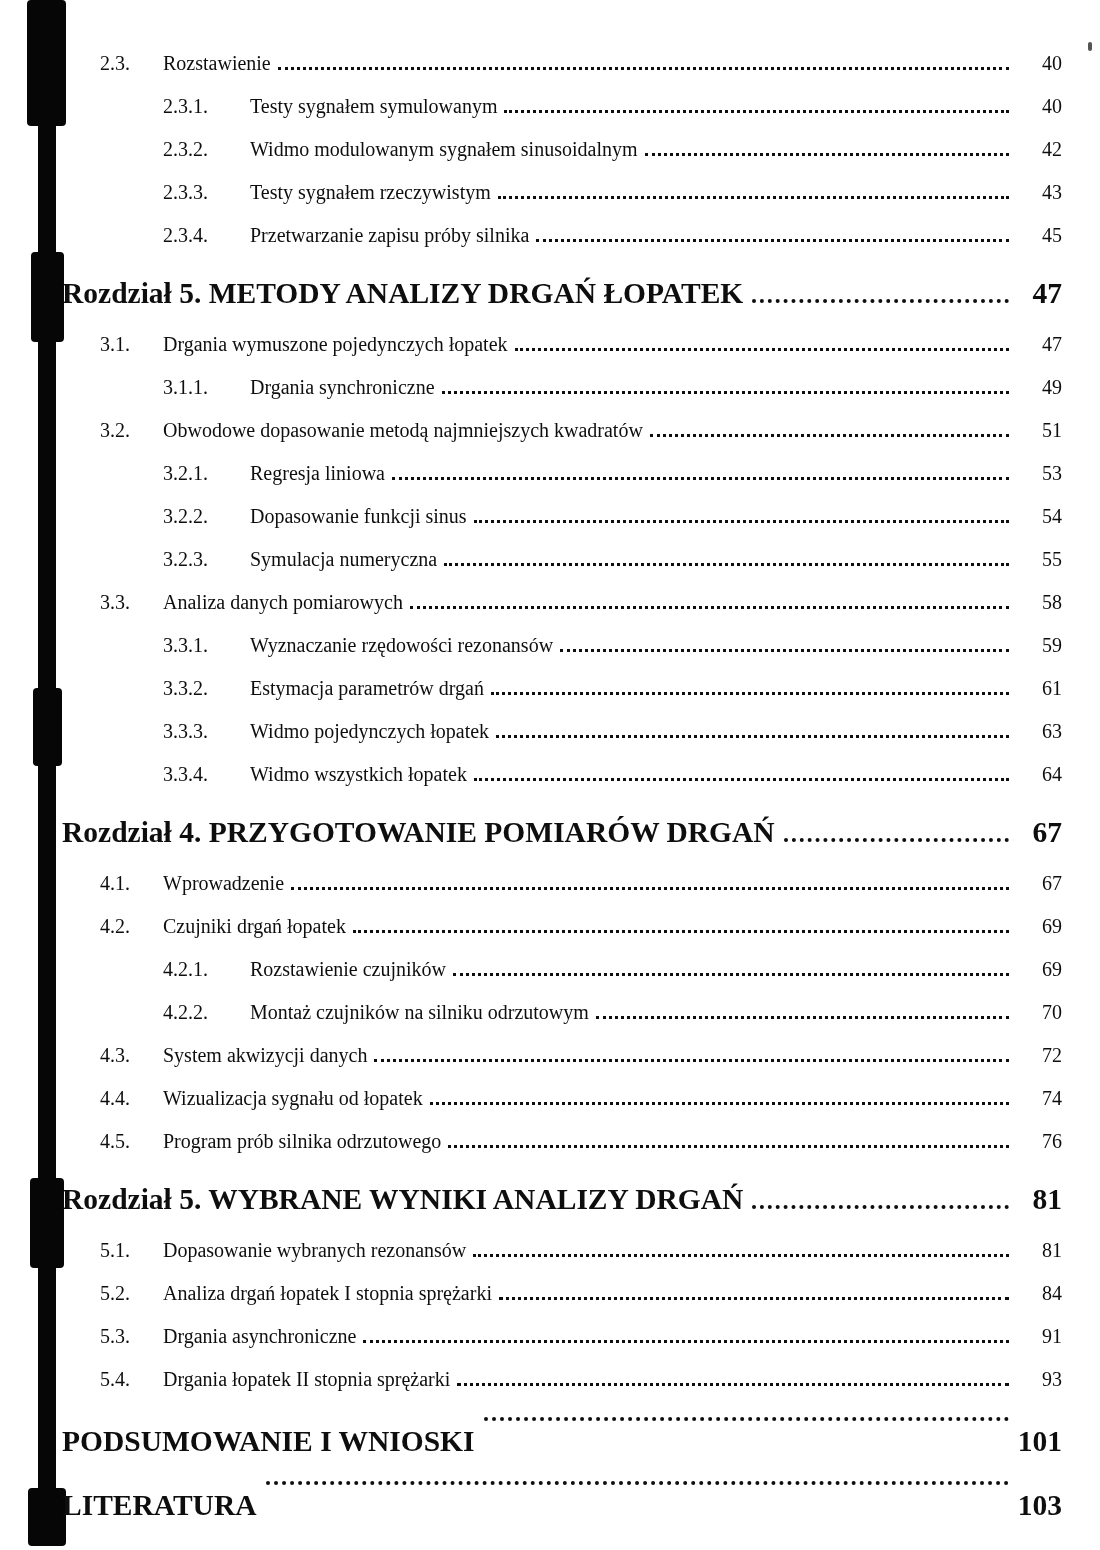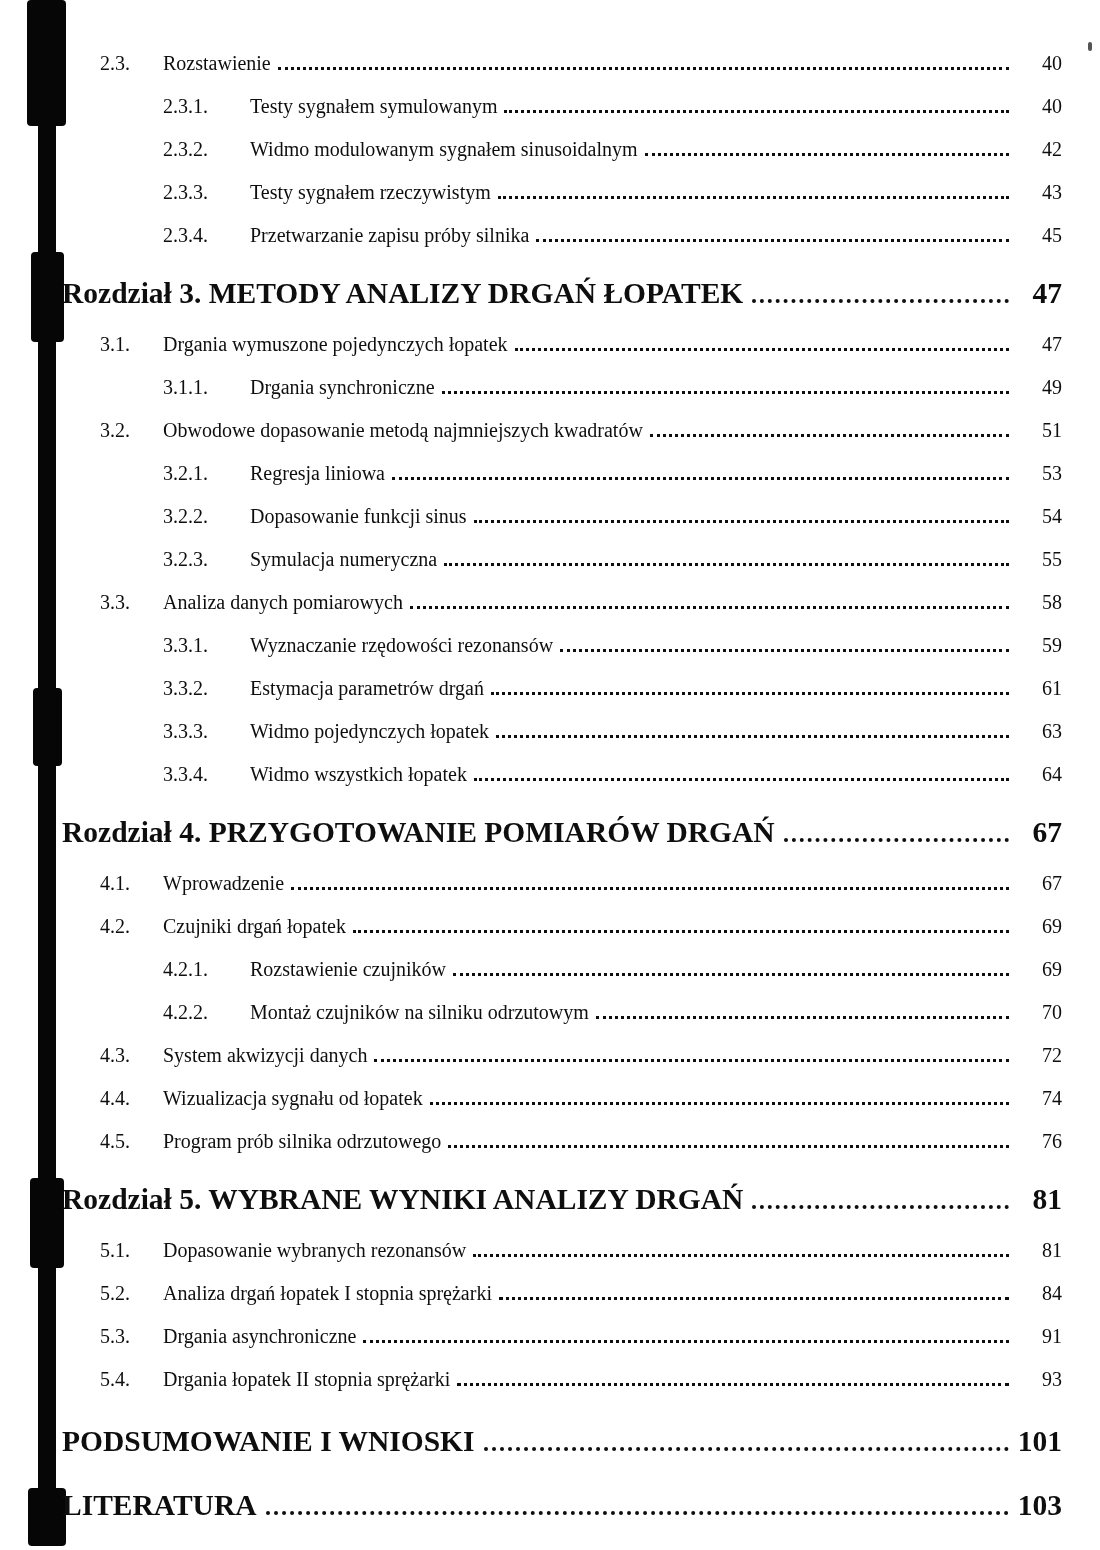--- a/index.html
+++ b/index.html
@@ -35,21 +35,21 @@
   .lvl1 .num{width:63px;}
   .lvl2{padding-left:101px;}
   .lvl2 .num{width:87px;}
   .lvl0{
     font-weight:bold;
     font-size:29.5px;
     height:48px;line-height:48px;
     margin-top:12px;margin-bottom:6px;
     padding-left:0;
   }
-  .lvl0.bigGap{margin-top:16px;}
+  .lvl0.bigGap{margin-top:16px;align-items:flex-end;}
   .label{flex:0 0 auto;}
   .dots{
     flex:1 1 12px;
     min-width:12px;
     border-bottom:3.4px dotted #0e0e0e;
     margin:0 1px 1px 7px;
     align-self:baseline;
   }
   .lvl0 .dots{border-bottom-width:4px;margin-left:9px;}
   .pnum{flex:0 0 auto;min-width:52px;text-align:right;}
@@ -97,21 +97,21 @@
         <span class="dots"></span>
         <span class="pnum">43</span>
       </div>
       <div class="row lvl2">
         <span class="num">2.3.4.</span>
         <span class="label">Przetwarzanie zapisu próby silnika</span>
         <span class="dots"></span>
         <span class="pnum">45</span>
       </div>
       <div class="row lvl0">
-        <span class="label">Rozdział 3. METODY ANALIZY DRGAŃ ŁOPATEK</span>
+        <span class="label">Rozdział 5. METODY ANALIZY DRGAŃ ŁOPATEK</span>
         <span class="dots"></span>
         <span class="pnum">47</span>
       </div>
       <div class="row lvl1">
         <span class="num">3.1.</span>
         <span class="label">Drgania wymuszone pojedynczych łopatek</span>
         <span class="dots"></span>
         <span class="pnum">47</span>
       </div>
       <div class="row lvl2">

